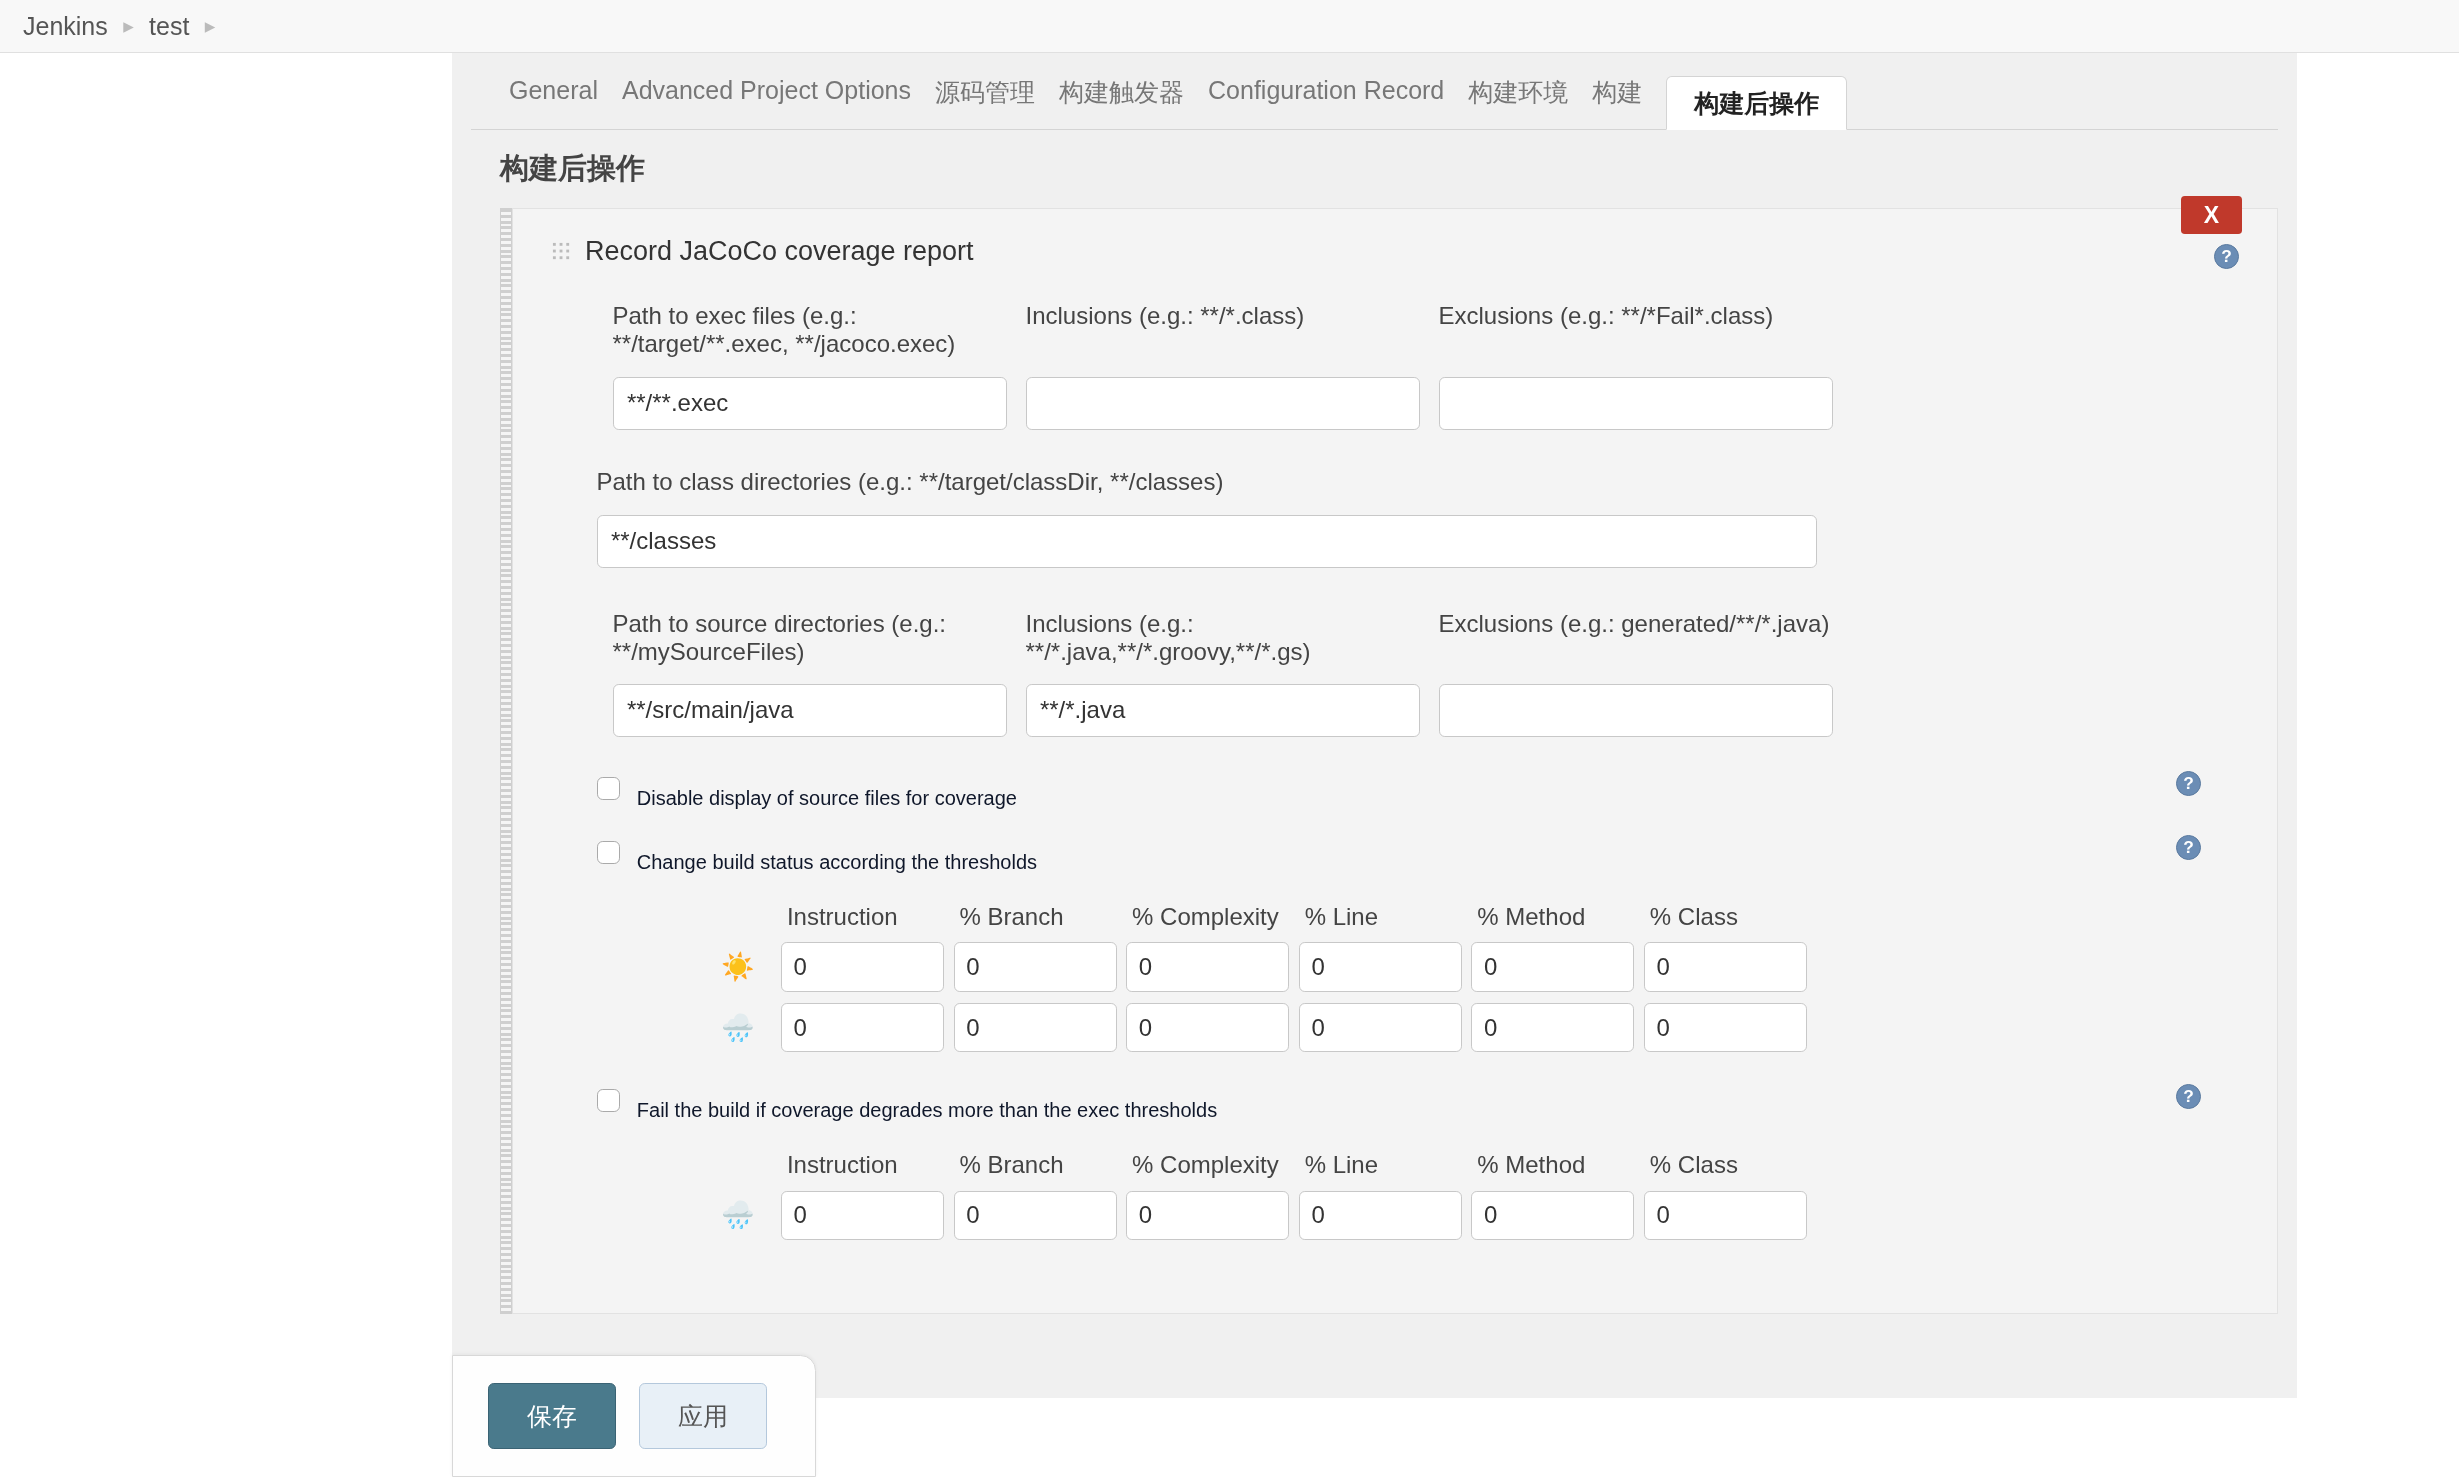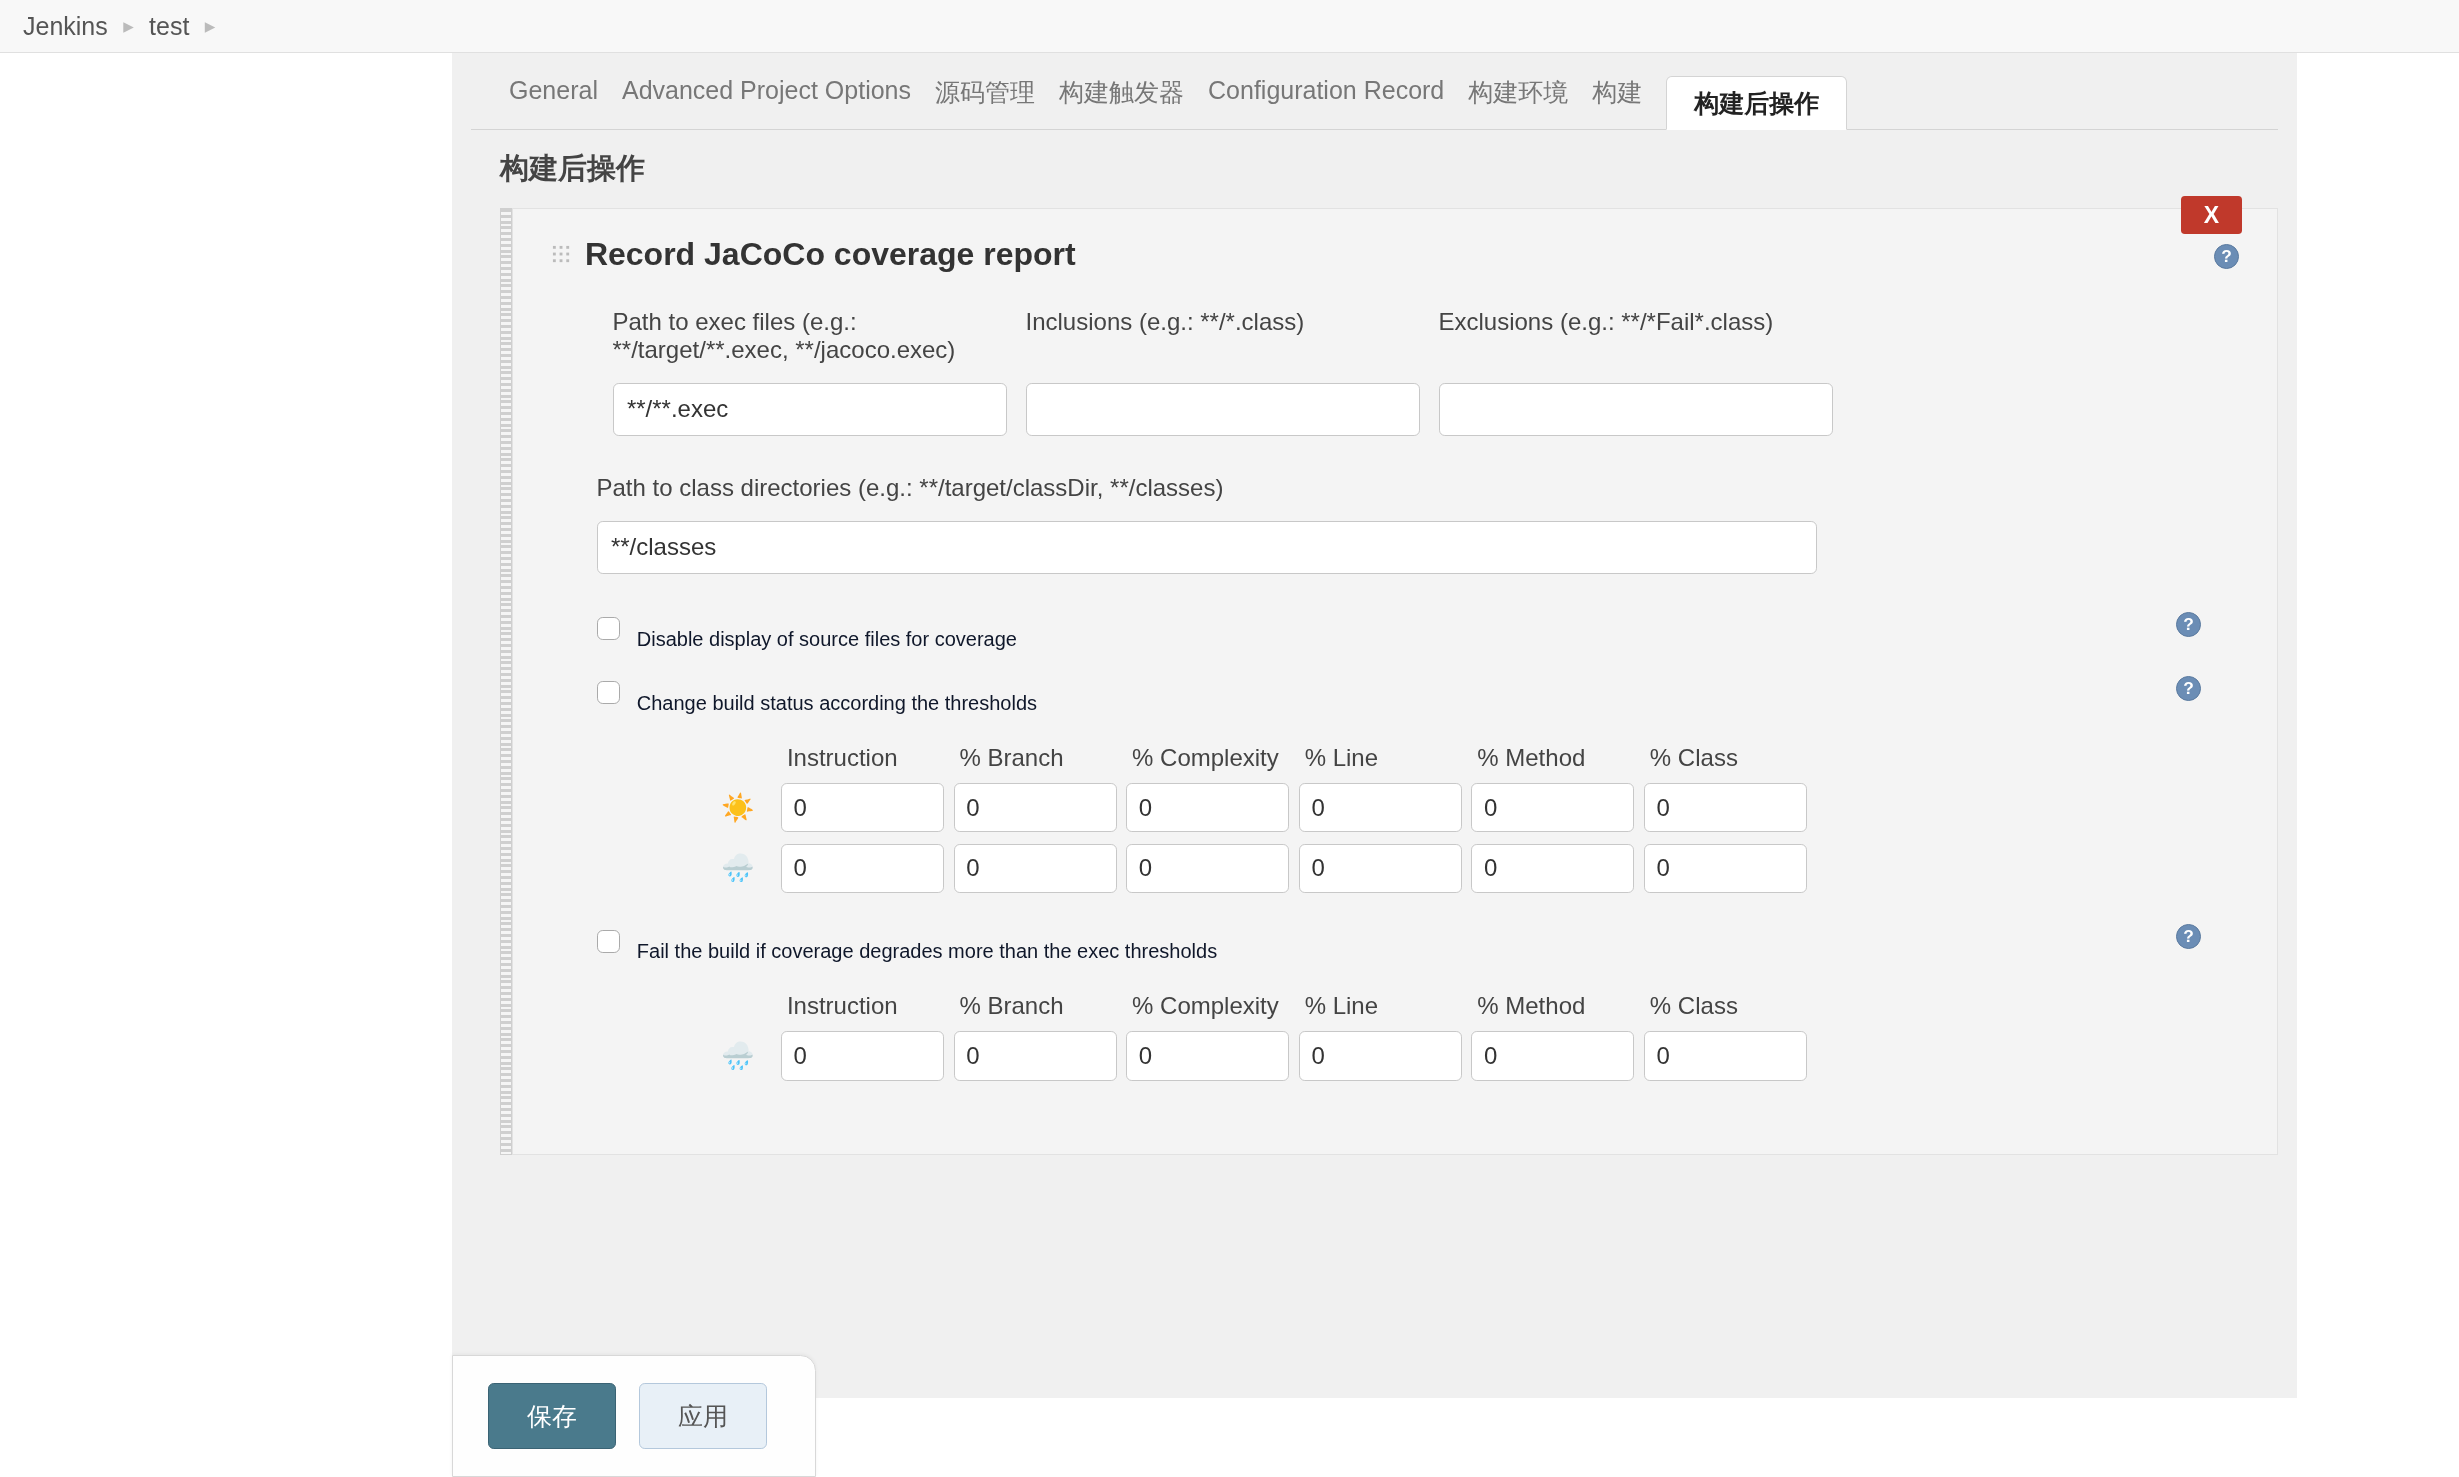--- a/index.html
+++ b/index.html
@@ -89,21 +89,21 @@
   display: flex;
   align-items: center;
   gap: 13.4px;
   margin-bottom: 35px;
 }
 .drag-dots {
   width: 21px; height: 21px;
   background-image: radial-gradient(#bbb 1.4px, transparent 1.4px);
   background-size: 6.7px 6.7px;
 }
-.card-title { font-weight: bold; font-size: 32px; color: #333; }
+.card-title { font-weight: normal; font-size: 27px; color: #333; }
 .delete-btn {
   position: absolute;
   top: -13.4px; right: 35px;
   background: #c0392b;
   color: #fff;
   font-weight: bold;
   font-size: 23px;
   padding: 5.8px 23px;
   border-radius: 3.8px;
   cursor: pointer;
@@ -258,20 +258,34 @@
             <div class="col-label">Exclusions (e.g.: **/*Fail*.class)</div>
             <input class="text-input" value="" style="">
           </div>
         </div>
 
         <div class="row-full">
           <div class="col-label short">Path to class directories (e.g.: **/target/classDir, **/classes)</div>
           <input class="text-input" value="**/classes" style="">
         </div>
 
+        <div class="row3">
+          <div class="col">
+            <div class="col-label">Path to source directories (e.g.: **/mySourceFiles)</div>
+            <input class="text-input" value="**/src/main/java" style="">
+          </div>
+          <div class="col">
+            <div class="col-label">Inclusions (e.g.: **/*.java,**/*.groovy,**/*.gs)</div>
+            <input class="text-input" value="**/*.java" style="">
+          </div>
+          <div class="col">
+            <div class="col-label">Exclusions (e.g.: generated/**/*.java)</div>
+            <input class="text-input" value="" style="">
+          </div>
+        </div>
 
         <div class="check-row">
           <div class="fake-check"></div>
           <div class="check-label">Disable display of source files for coverage</div>
           <div class="help-icon" style="top:-3.8px;">?</div>
         </div>
 
         <div class="check-row">
           <div class="fake-check"></div>
           <div class="check-label">Change build status according the thresholds</div>

